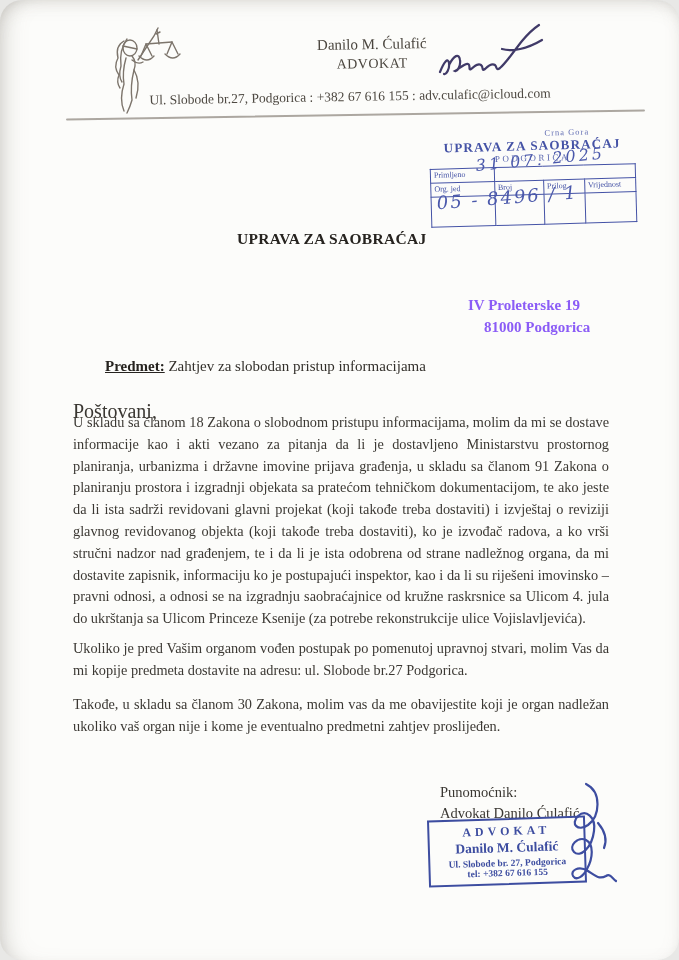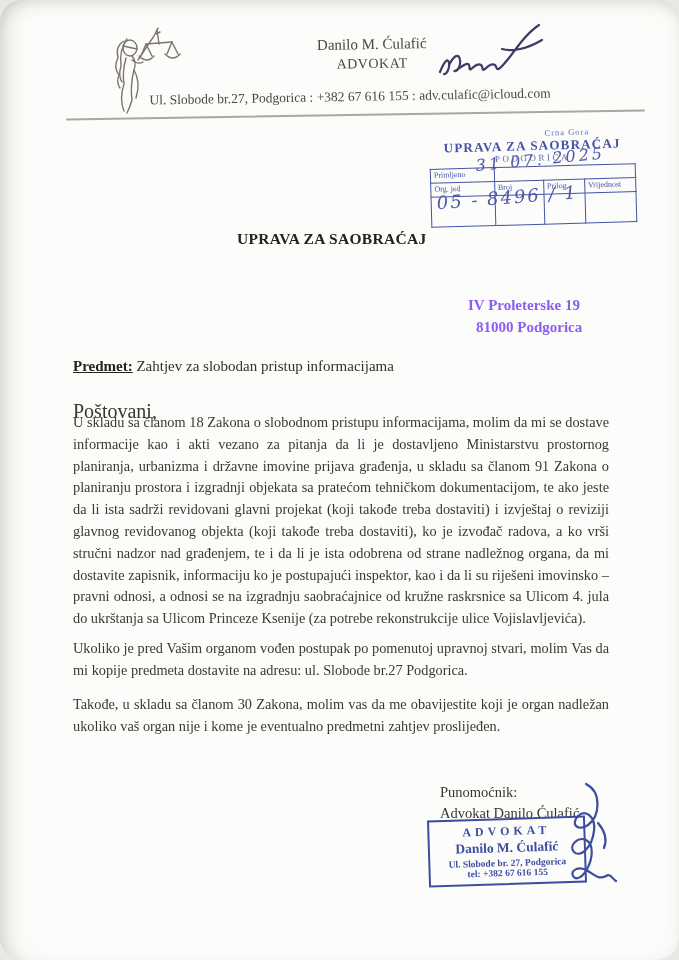--- a/index.html
+++ b/index.html
@@ -30,24 +30,24 @@
   .rs-table td{border:1.3px solid #4553a6;font-size:8px;padding:1px 3px;vertical-align:top;}
   .rs-prim{height:14px;font-size:9px;}
   .rs-head td{height:11px;}
   .rs-vals td{height:27px;}
   .hand{font-style:italic;color:#4a58ab;font-family:"DejaVu Serif",serif;}
   .rs-date{left:52px;top:22px;font-size:16px;transform:rotate(-4deg);letter-spacing:3px;white-space:nowrap;}
   .rs-num{left:12px;top:58px;font-size:18px;transform:rotate(-3deg);letter-spacing:2px;white-space:nowrap;}
   
   .recipient{left:237px;top:230px;font-size:15.5px;font-weight:bold;color:#26231f;letter-spacing:.3px;}
   .raddr{left:468px;top:294px;font-size:15px;font-weight:bold;color:#8b5cf6;line-height:22px;}
-  .raddr .l2{margin-left:8px;}
+  .raddr .l2{margin-left:16px;}
   
   .subject{left:73px;top:358px;font-size:15px;color:#33302b;}
-  .subject b{text-decoration:underline;color:#26231f;}
+  .subject b{text-decoration:underline;color:#26231f;margin-left:32px;}
   .salut{left:73px;top:400px;font-size:20px;}
   .para{left:73px;width:536px;font-size:14.3px;line-height:21.8px;text-align:justify;color:#3b3833;}
   .p1{top:412px;}
   .p2{top:638px;}
   .p3{top:694px;}
   
   .close-left{left:71px;top:780px;font-size:14.5px;line-height:21px;}
   .close-right{left:440px;top:782px;font-size:14.5px;line-height:21px;}
   
   .astamp{left:428px;top:818px;width:150px;border:2px solid #3d4da0;color:#3d4da0;

